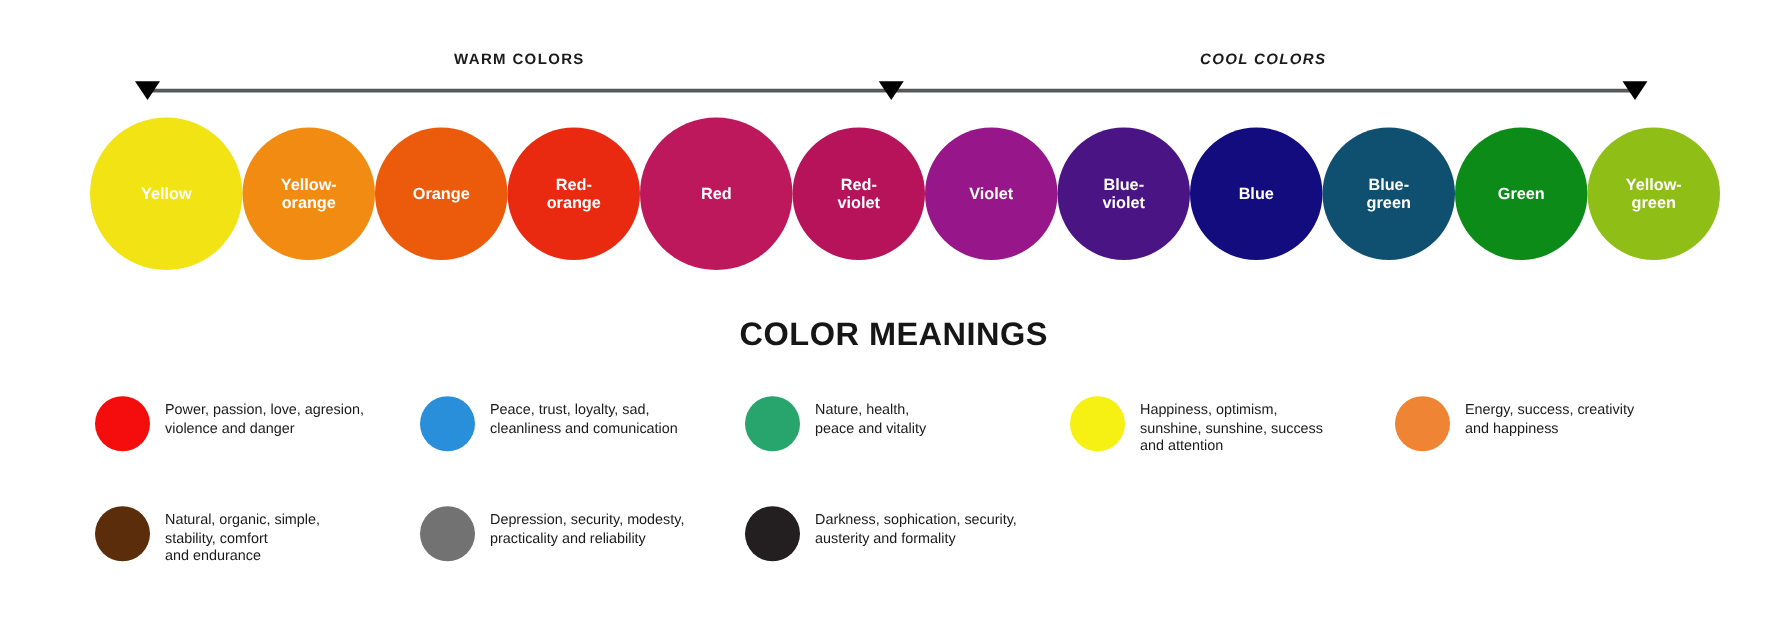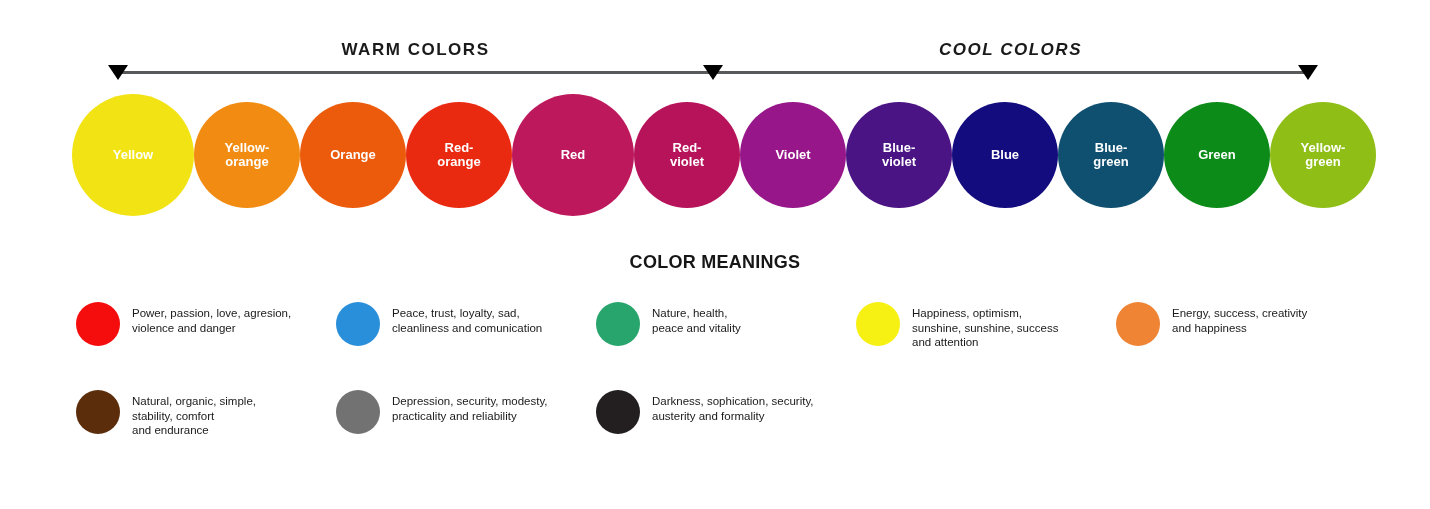--- a/index.html
+++ b/index.html
@@ -25,21 +25,21 @@
     width: 1190px;
     height: 42px;
   }
   .axis-labels {
     position: relative;
     height: 22px;
   }
   .axis-label {
     position: absolute;
     top: 0;
-    font-size: 17px;
+    font-size: 12px;
     font-weight: bold;
     letter-spacing: 0.09em;
     color: #1a1a1a;
     white-space: nowrap;
     transform: translateX(-50%);
   }
   .axis-label.warm { left: 25%; }
   .axis-label.cool { left: 75%; font-style: italic; }
 
   .axis-line-wrap {
@@ -106,31 +106,31 @@
     padding: 0 4px;
   }
 
   
   .section-title {
     position: absolute;
     left: 0;
     top: 252px;
     width: 100%;
     text-align: center;
-    font-size: 18px;
+    font-size: 26px;
     font-weight: bold;
     letter-spacing: 0.015em;
     color: #161616;
   }
 
   
   .meanings {
     position: absolute;
     left: 76px;
-    top: 294px;
+    top: 309px;
     width: 1300px;
     display: grid;
     grid-template-columns: repeat(5, 1fr);
     grid-auto-rows: 88px;
     column-gap: 0px;
     row-gap: 0px;
   }
   .meaning-item {
     display: flex;
     align-items: flex-start;

